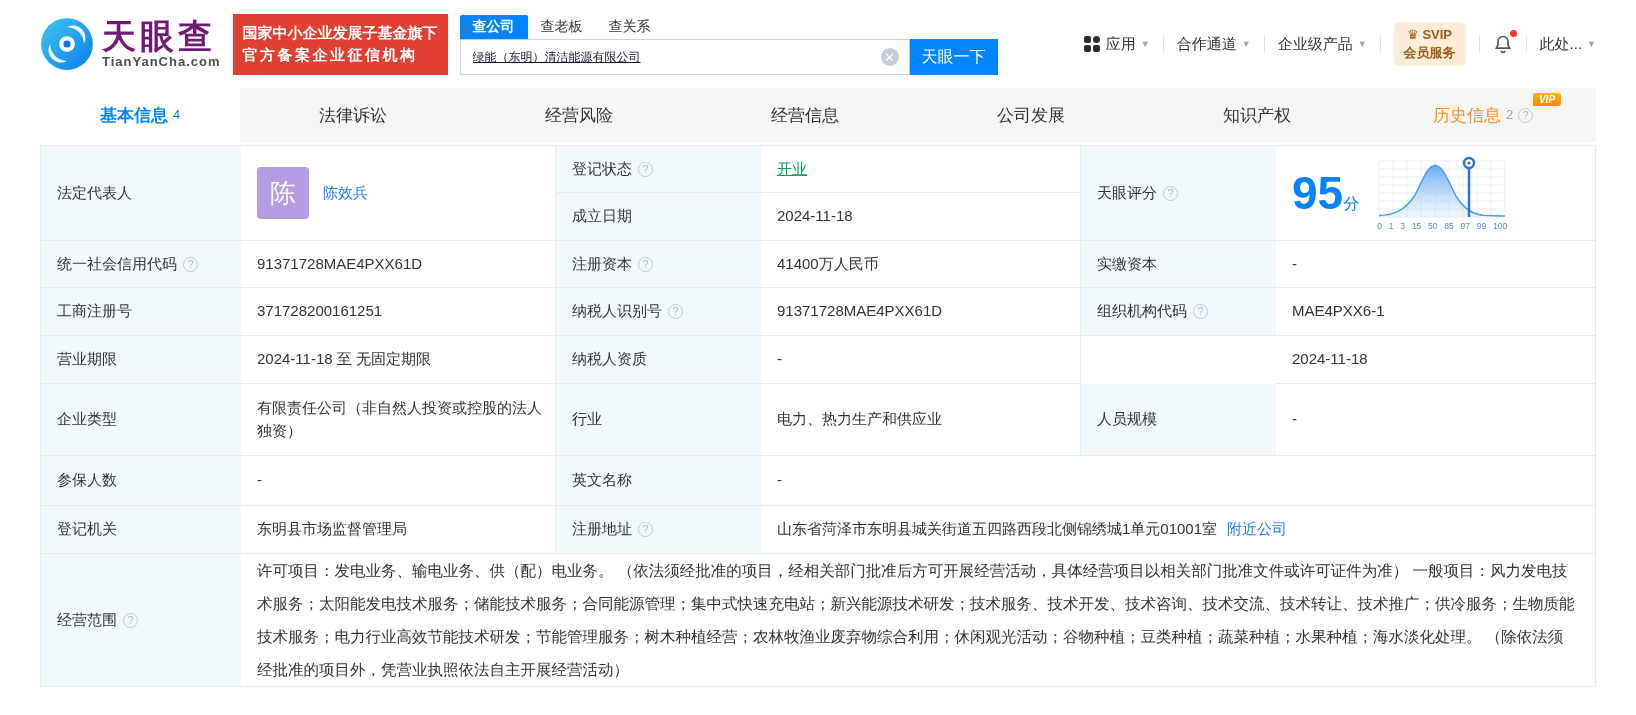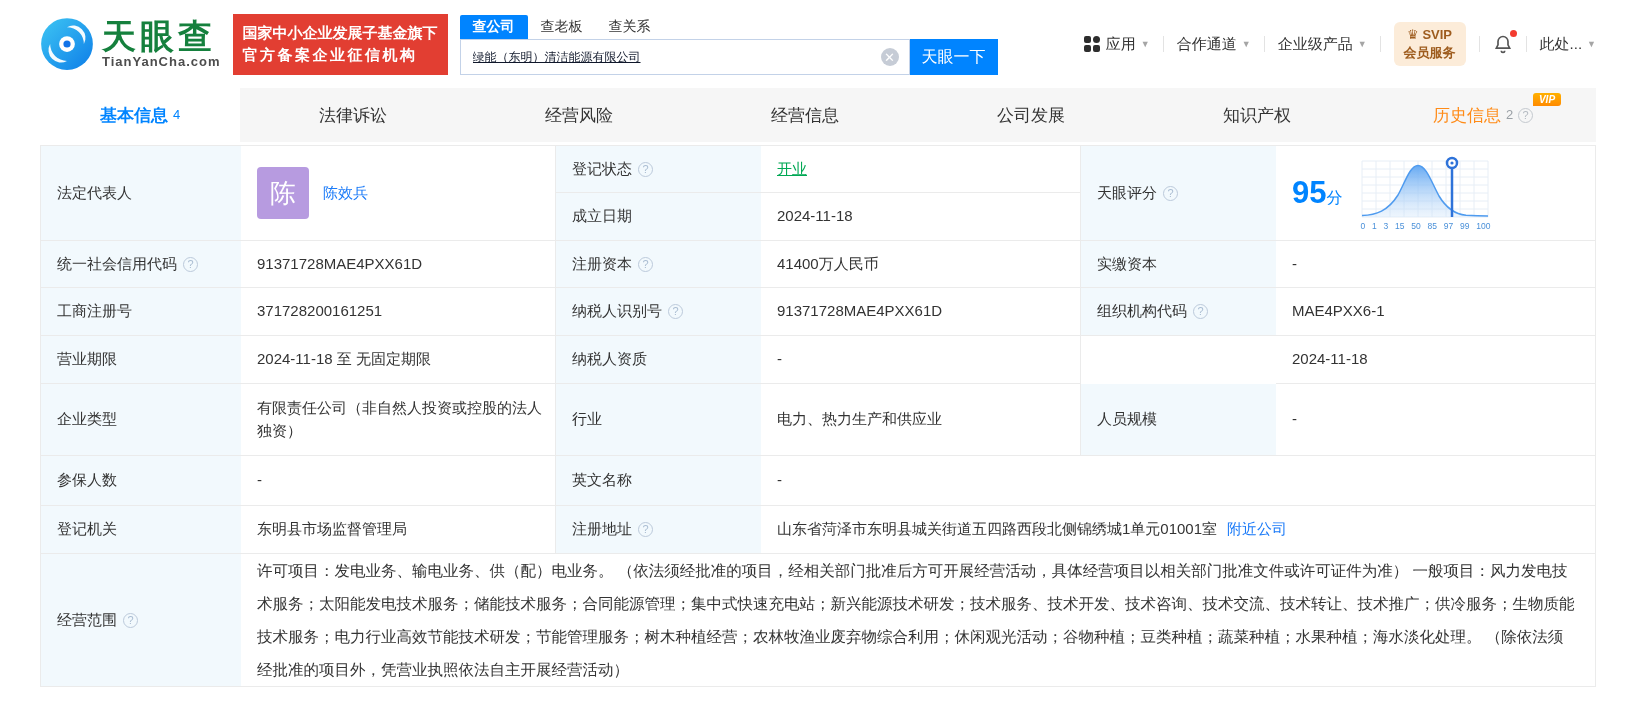--- a/index.html
+++ b/index.html
@@ -2,21 +2,21 @@
 <html><head>
 <meta charset="utf-8">
 <style>
   * { margin:0; padding:0; box-sizing:border-box; }
   body { width:1636px; background:#fff; font-family:"Liberation Sans","DejaVu Sans",sans-serif; color:#333; }
 
   
   .header { height:88px; display:flex; align-items:center; padding:0 40px; background:#fff; }
   .logo { display:flex; align-items:center; cursor:pointer; flex:none; }
   .logo-text { margin-left:8px; }
-  .logo-cn { font-size:34px; font-weight:700; color:#15803d; letter-spacing:4px; line-height:1.05; }
+  .logo-cn { font-size:34px; font-weight:700; color:#701a75; letter-spacing:4px; line-height:1.05; }
   .logo-en { font-size:13px; font-weight:700; color:#4d4d4d; letter-spacing:1px; }
   .gov-badge { margin-left:12px; background:#e23e32; color:#fff; font-weight:700; font-size:15px;
                padding:8px 10px; line-height:1.5; flex:none; }
   .gov-badge .ls { letter-spacing:2.5px; }
 
   .search-area { margin-left:12px; width:538px; flex:none; }
   .search-tabs { display:flex; align-items:flex-end; height:26px; }
   .stab { font-size:14px; color:#333; padding:3px 13px; cursor:pointer; }
   .stab.active { background:#0084ff; color:#fff; font-weight:700; border-radius:2px 2px 0 0; }
   .search-row { display:flex; }
@@ -69,21 +69,21 @@
   .qi { width:15px; height:15px; border-radius:50%; border:1px solid #bccadb; color:#aabdd2; font-size:11px;
         display:inline-flex; align-items:center; justify-content:center; margin-left:6px; cursor:pointer; flex:none; }
   .link { color:#1a7af8; cursor:pointer; text-decoration:none; }
   .green { color:#00a854;text-decoration:underline; }
   .avatar { width:52px; height:52px; border-radius:4px; background:#b79be0; color:#fff; font-size:26px;
             display:flex; align-items:center; justify-content:center; margin-right:14px; cursor:pointer; flex:none; }
   .scope-val { padding:14px 20px 14px 16px; line-height:33px; font-size:15.5px; }
 
   
   .score-cell { gap:18px; }
-  .score-num { font-size:31px; font-weight:700; color:#0084ff; line-height:1; }
+  .score-num { font-size:46px; font-weight:700; color:#0084ff; line-height:1; }
   .score-unit { font-size:16px; color:#0084ff; }
   .score-chart-wrap { display:flex; flex-direction:column; width:130px; }
   .axis-row { display:flex; justify-content:space-between; font-size:8.5px; color:#4a90d9; margin-top:1px; }
 </style>
 </head>
 <body>
 
 <div class="header">
   <div class="logo">
     <span style="display:flex;">

